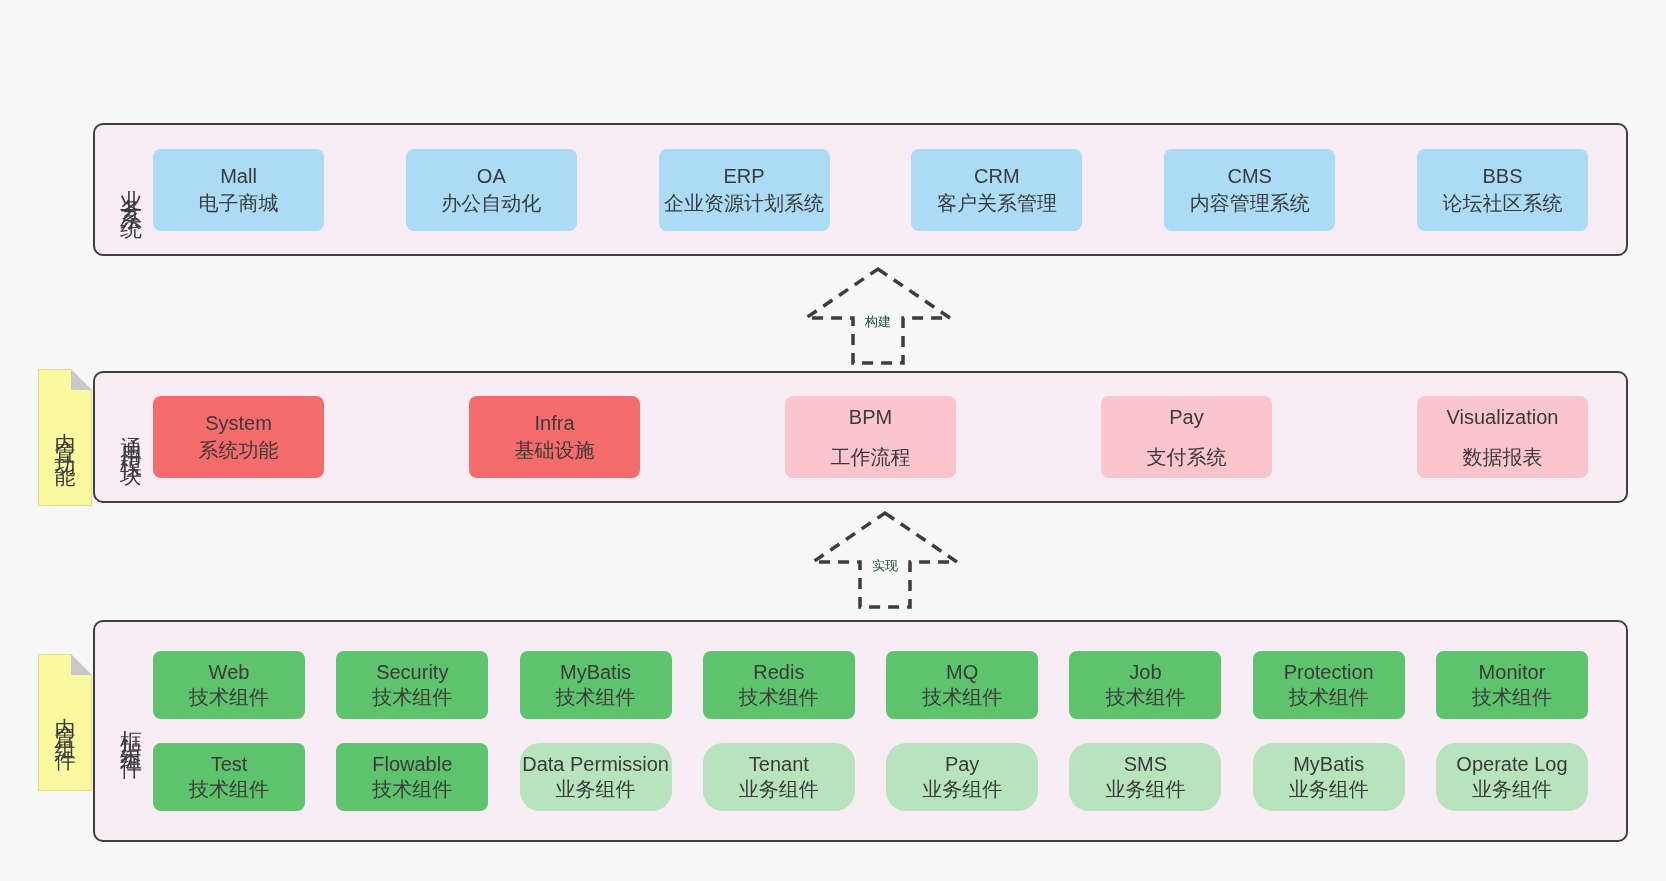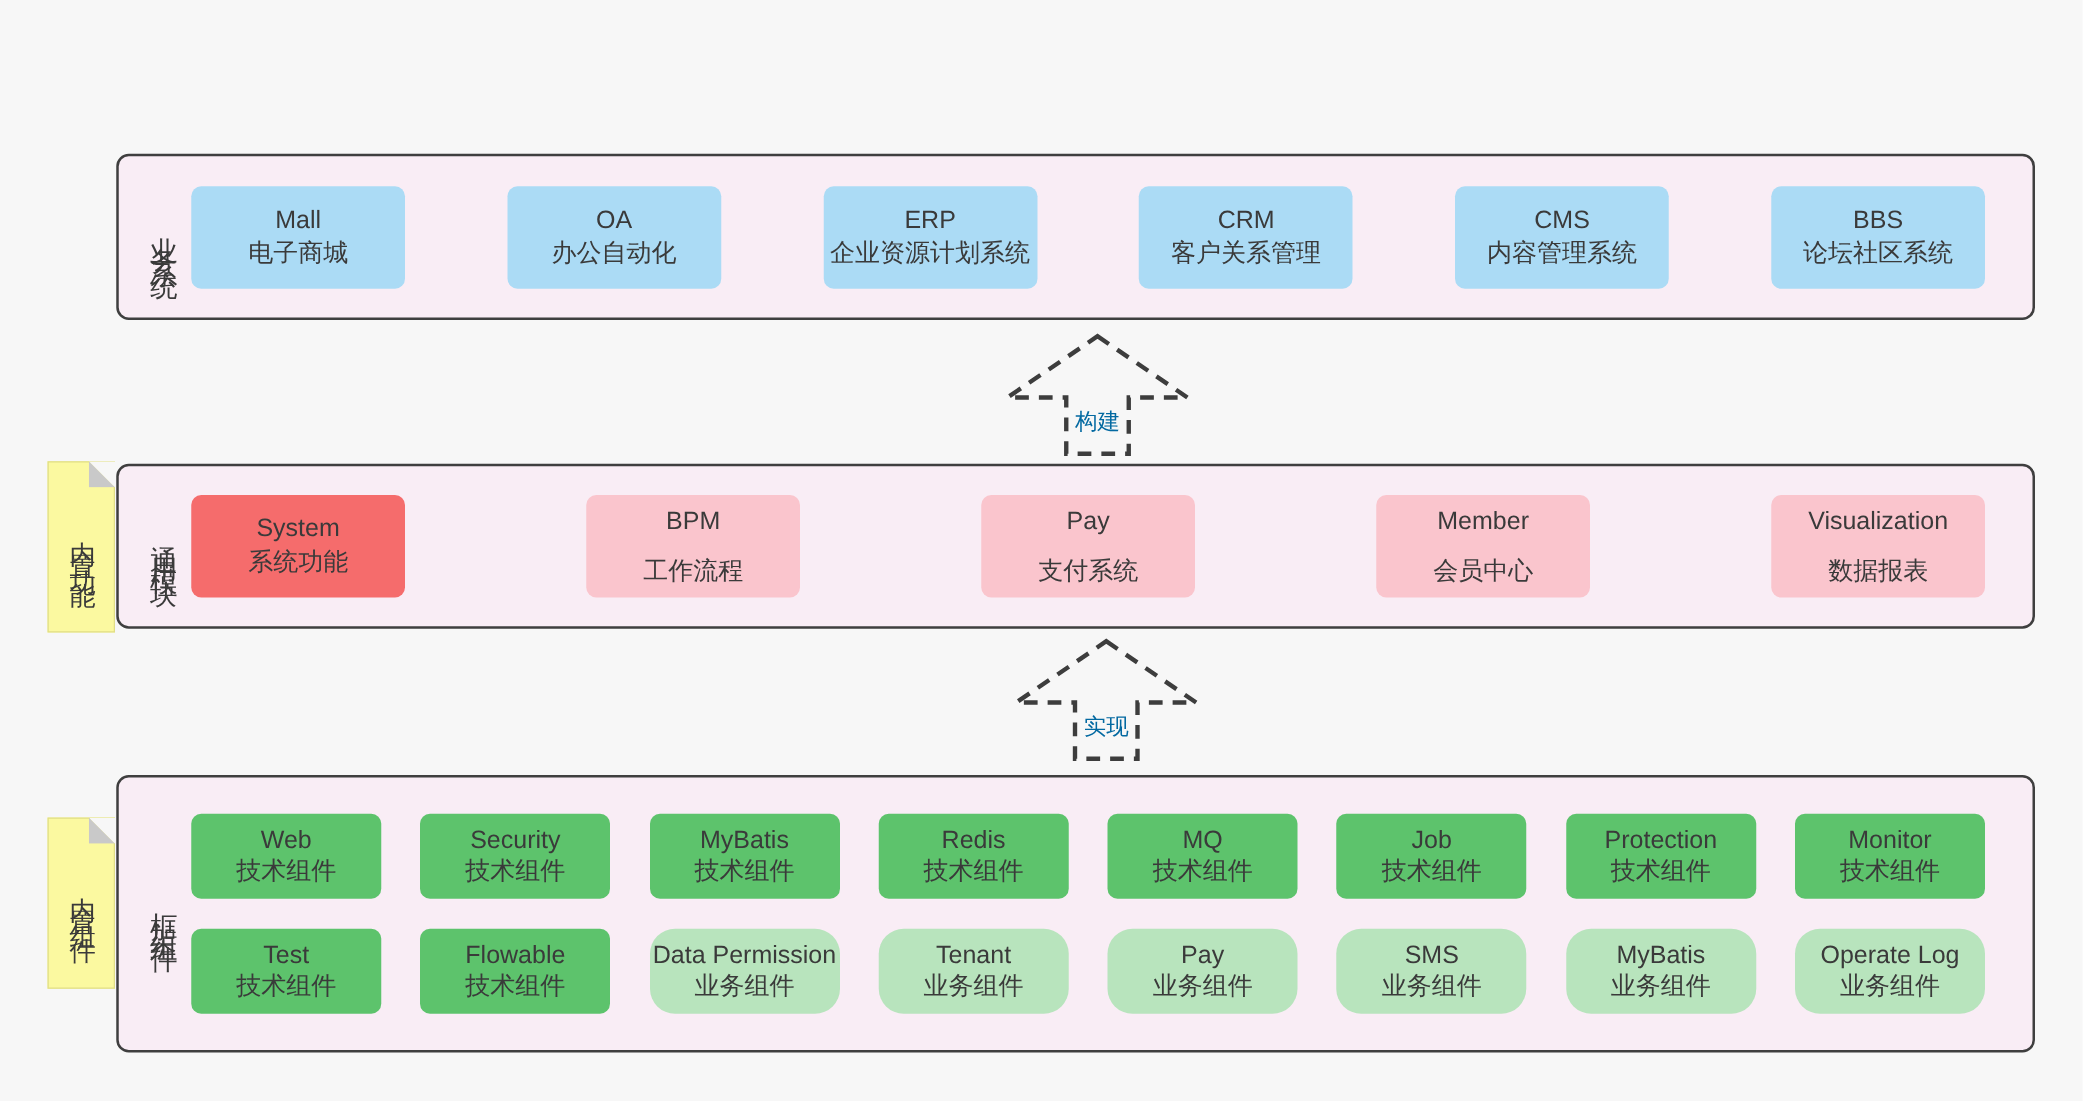--- a/index.html
+++ b/index.html
@@ -67,21 +67,21 @@
   }
 
   
   .arrow { position:absolute; width:150px; height:100px; }
   #arrow1 { left:803px; top:266px; }
   #arrow2 { left:810px; top:510px; }
   .arrow svg { display:block; width:100%; height:100%; }
   .arrow-label {
     position:absolute; top:47px; left:50%; transform:translateX(-50%);
     background:var(--page-bg,#f7f7f7); padding:0 3px;
-    font-size:18px; color:#0369a1; white-space:nowrap;margin-top:12px;
+    font-size:13px; color:#14532d; white-space:nowrap;
   }
 </style>
 </head>
 <body>
 
 <div class="stage">
 
   <div class="panel" id="sec1">
     <div class="label-cell">
       <div class="v-label">业务系统</div>
@@ -131,31 +131,31 @@
   <div class="panel" id="sec2">
     <div class="label-cell">
       <div class="v-label">通用模块</div>
     </div>
     <div class="rows">
         <div class="box-row">
           <div class="box c-red">
             <div>System</div>
             <div>系统功能</div>
           </div>
+          <div class="box c-red">
+            <div>Infra</div>
+            <div>基础设施</div>
+          </div>
           <div class="box c-pink">
             <div>BPM</div>
             <div>工作流程</div>
           </div>
           <div class="box c-pink">
             <div>Pay</div>
             <div>支付系统</div>
-          </div>
-          <div class="box c-pink">
-            <div>Member</div>
-            <div>会员中心</div>
           </div>
           <div class="box c-pink">
             <div>Visualization</div>
             <div>数据报表</div>
           </div>
         </div>
       </div>
   </div>
 
   <div class="arrow" id="arrow2">

